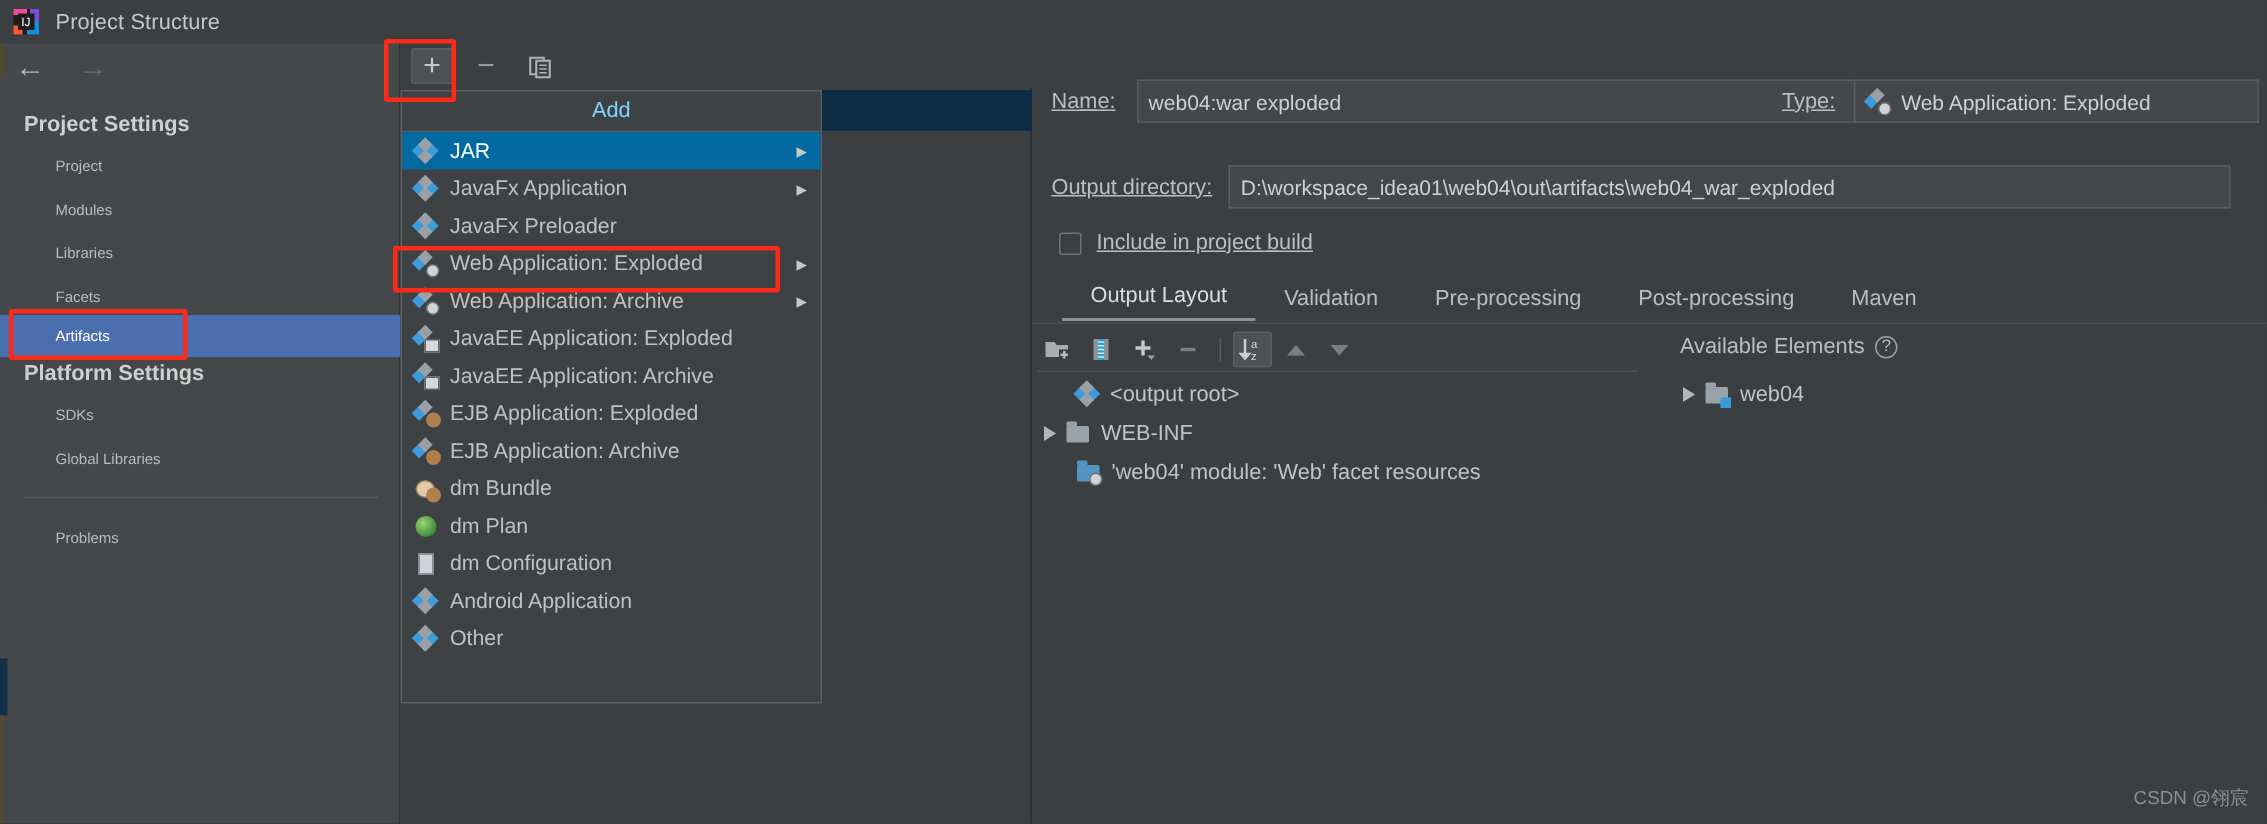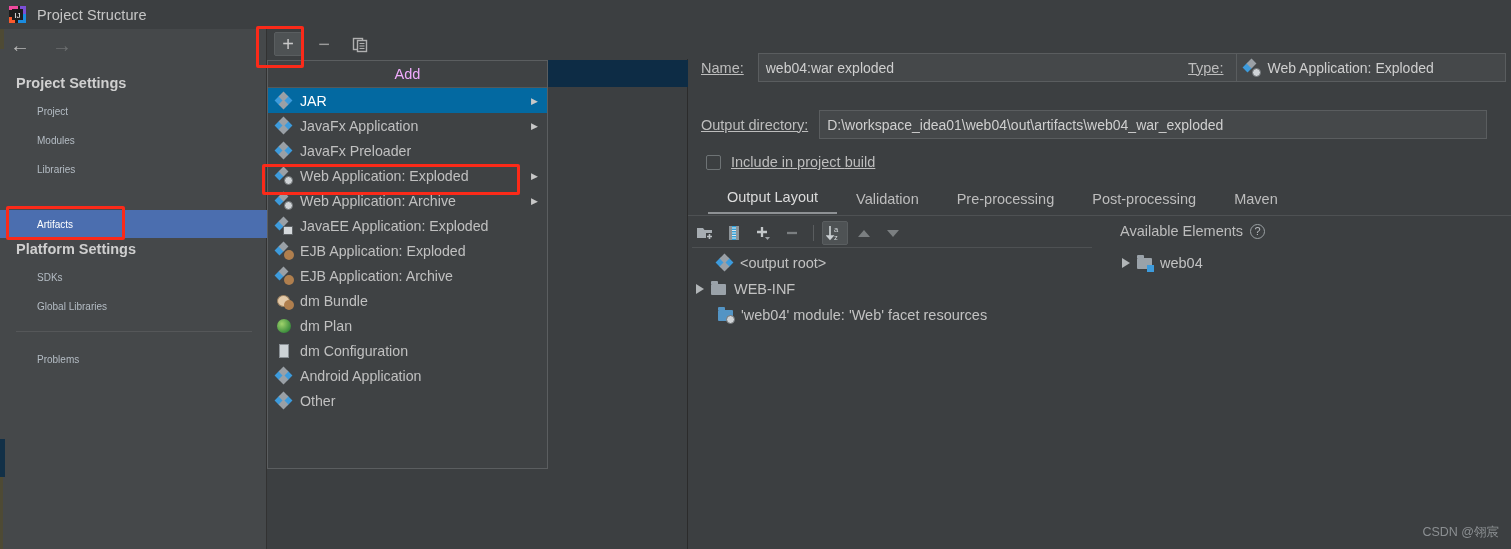--- a/index.html
+++ b/index.html
@@ -75,21 +75,21 @@
   
   .redbox { position: absolute; border: 3px solid #fb2a19; border-radius: 2px; pointer-events: none; }
 
   
   .addmenu {
     position: absolute; left: 267px; top: 60px; width: 281px; height: 409px;
     background: #3f4244; border: 1px solid #5b5e60;
   }
   .addmenu-title {
     height: 27px; display: flex; align-items: center; justify-content: center;
-    font-size: 14.5px; color: #f0abfc; border-bottom: 1px solid #555858;
+    font-size: 14.5px; color: #7dd3fc; border-bottom: 1px solid #555858;
   }
   .menu-item {
     height: 25px; display: flex; align-items: center; gap: 8px; padding-left: 8px;
     font-size: 14.2px; color: #c0c0c0; position: relative;
   }
   .menu-item.highlight { background: #0369a1; color: #ffffff; }
   .menu-item .submenu-arrow {
     position: absolute; right: 9px; font-size: 9px; color: #c8c8c8;
   }
   .mi-icon { width: 16px; height: 16px; flex: none; position: relative; }
@@ -246,20 +246,23 @@
     <div class="side-head" style="top:46px;">Project Settings</div>
     <div class="side-item" style="top:68px;">
       <span>Project</span>
     </div>
     <div class="side-item" style="top:97px;">
       <span>Modules</span>
     </div>
     <div class="side-item" style="top:126px;">
       <span>Libraries</span>
     </div>
+    <div class="side-item" style="top:155px;">
+      <span>Facets</span>
+    </div>
     <div class="side-item selected" style="top:181px;">
       <span>Artifacts</span>
     </div>
 
     <div class="side-head" style="top:212px;">Platform Settings</div>
     <div class="side-item" style="top:234px;">
       <span>SDKs</span>
     </div>
     <div class="side-item" style="top:263px;">
       <span>Global Libraries</span>
@@ -350,20 +353,28 @@
 
     <div class="menu-item">
       <span class="mi-icon">
         <i class="dia blue tl"></i>
           <i class="dia grey tc"></i>
           <i class="eebox"></i>
       </span>
       <span>JavaEE Application: Exploded</span>
     </div>
 
+    <div class="menu-item">
+      <span class="mi-icon">
+        <i class="dia blue tl"></i>
+          <i class="dia grey tc"></i>
+          <i class="eebox"></i>
+      </span>
+      <span>JavaEE Application: Archive</span>
+    </div>
 
     <div class="menu-item">
       <span class="mi-icon">
         <i class="dia blue tl"></i>
           <i class="dia grey tc"></i>
           <i class="bean"></i>
       </span>
       <span>EJB Application: Exploded</span>
     </div>
 

